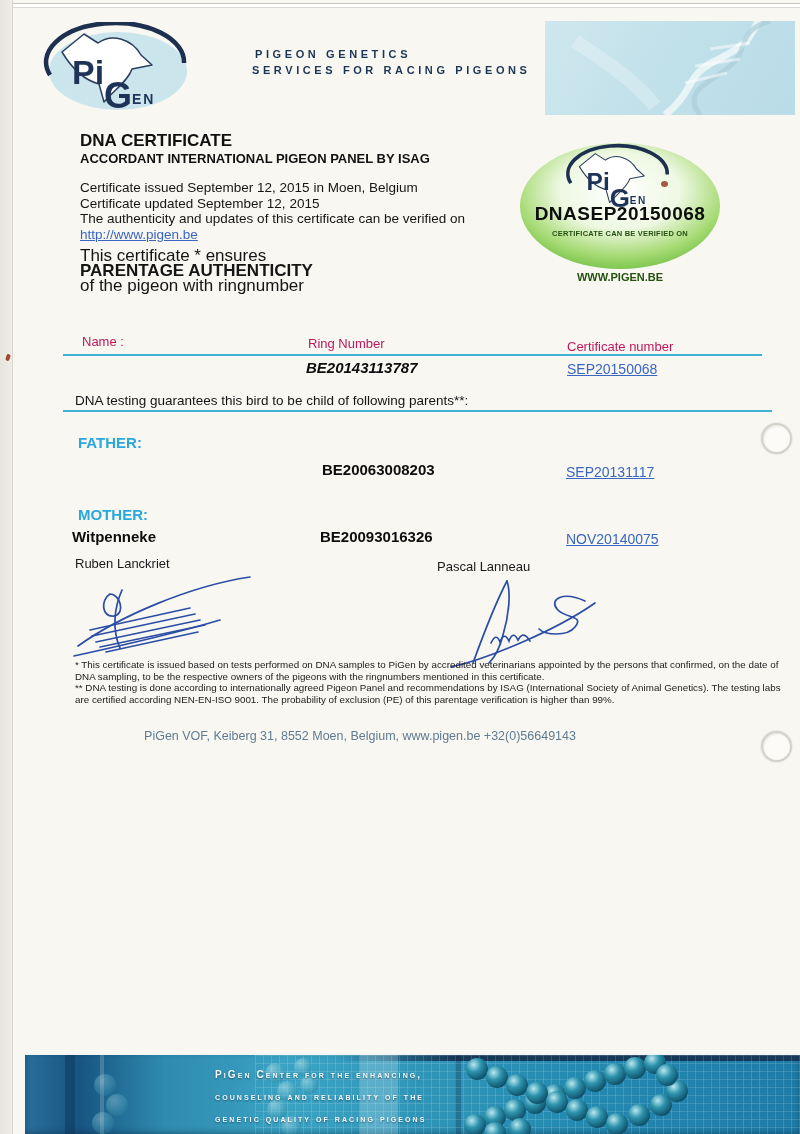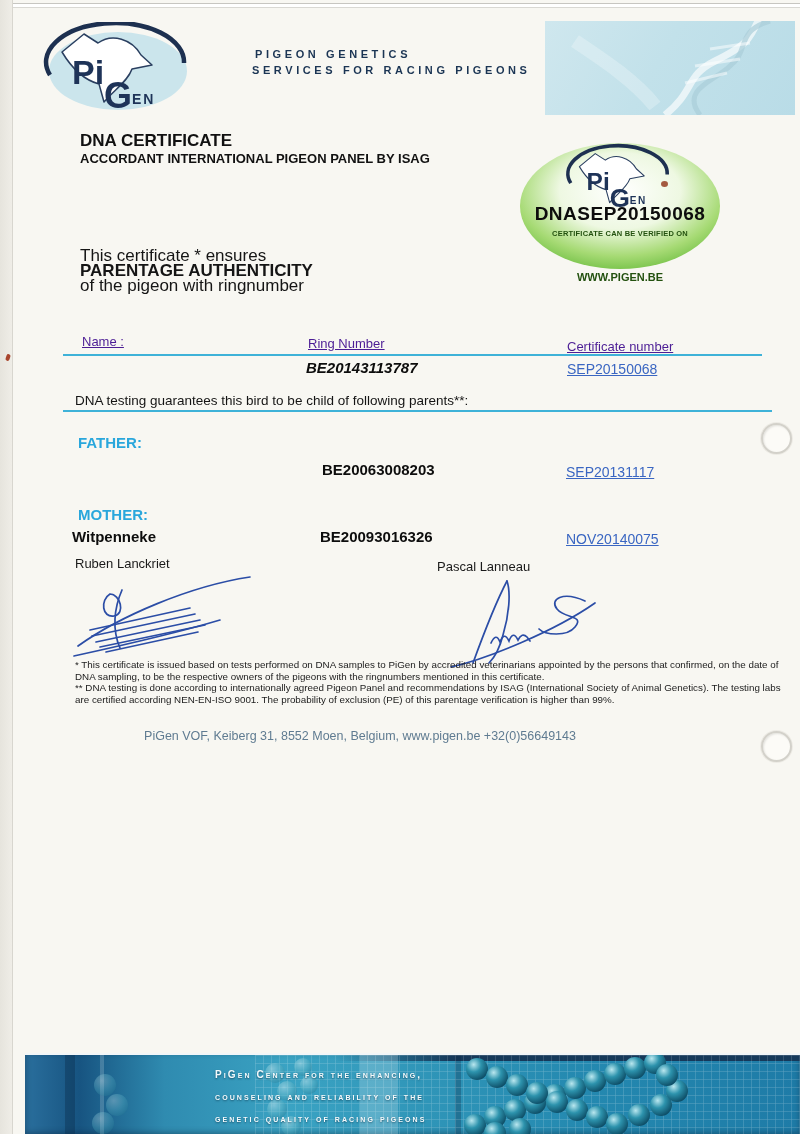--- a/index.html
+++ b/index.html
@@ -29,21 +29,21 @@
 
   
   .badge{position:absolute;left:517px;top:141px;width:206px;height:130px;}
   .badge svg{position:absolute;left:0;top:0;}
   .badge-code{position:absolute;left:0;top:62px;width:206px;text-align:center;font-size:19px;font-weight:bold;letter-spacing:.5px;color:#0d0d0d;}
   .badge-v1{position:absolute;left:0;top:88px;width:206px;text-align:center;font-size:7.5px;font-weight:bold;letter-spacing:.2px;color:#23510f;}
   .badge-v2{position:absolute;left:0;top:98px;width:206px;text-align:center;font-size:11px;font-weight:bold;color:#23510f;margin-top:32px;}
   .badge-dot{position:absolute;left:144px;top:40px;width:7px;height:6px;border-radius:50%;background:#a45a40;}
 
   
-  .th{position:absolute;font-size:13px;color:#4c1d95;text-decoration:underline;}
+  .th{position:absolute;font-size:13px;color:#be185d;}
   .rule{position:absolute;height:2px;background:#3fb2d8;}
   .ring-val{position:absolute;font-size:15px;font-weight:bold;color:#0d0d0d;}
   .cert-link{position:absolute;font-size:14px;}
   .guarantee{position:absolute;left:75px;top:393px;font-size:13.5px;color:#141414;}
   .parent-label{position:absolute;font-size:15px;font-weight:bold;color:#2aa7dc;}
   .mother-name{position:absolute;left:72px;top:528px;font-size:15px;font-weight:bold;color:#0d0d0d;}
   .signer{position:absolute;font-size:13px;color:#1a1a1a;}
   .sig{position:absolute;}
   .sig path{stroke:#2b4da6;stroke-width:1.7;fill:none;stroke-linecap:round;}
 
@@ -86,20 +86,26 @@
       <path d="M 120 94 C 150 70 140 55 170 40 C 200 25 205 20 215 -5" fill="none" stroke="rgba(255,255,255,0.65)" stroke-width="7"></path>
       <path d="M 155 94 C 135 68 170 60 185 45 C 205 30 190 10 225 0" fill="none" stroke="rgba(170,205,216,0.7)" stroke-width="5"></path>
       <path d="M 140 62 L 182 52 M 150 45 L 195 38 M 165 28 L 205 22" stroke="rgba(255,255,255,0.5)" stroke-width="3"></path>
       <path d="M 30 20 C 60 40 90 60 110 85" stroke="rgba(255,255,255,0.25)" stroke-width="14" fill="none"></path>
     </svg>
   </div>
 
   <div class="h-title">DNA CERTIFICATE</div>
   <div class="h-sub">ACCORDANT INTERNATIONAL PIGEON PANEL BY ISAG</div>
 
+  <div class="intro">
+    <div>Certificate issued September 12, 2015 in Moen, Belgium</div>
+    <div>Certificate updated September 12, 2015</div>
+    <div>The authenticity and updates of this certificate can be verified on</div>
+    <a href="#" class="link">http://www.pigen.be</a>
+  </div>
 
   <div class="ensures">
     <div>This certificate * ensures</div>
     <div class="b">PARENTAGE AUTHENTICITY</div>
     <div>of the pigeon with ringnumber</div>
   </div>
 
   <div class="badge">
     <svg width="206" height="130" viewBox="0 0 206 130">
       <defs>

